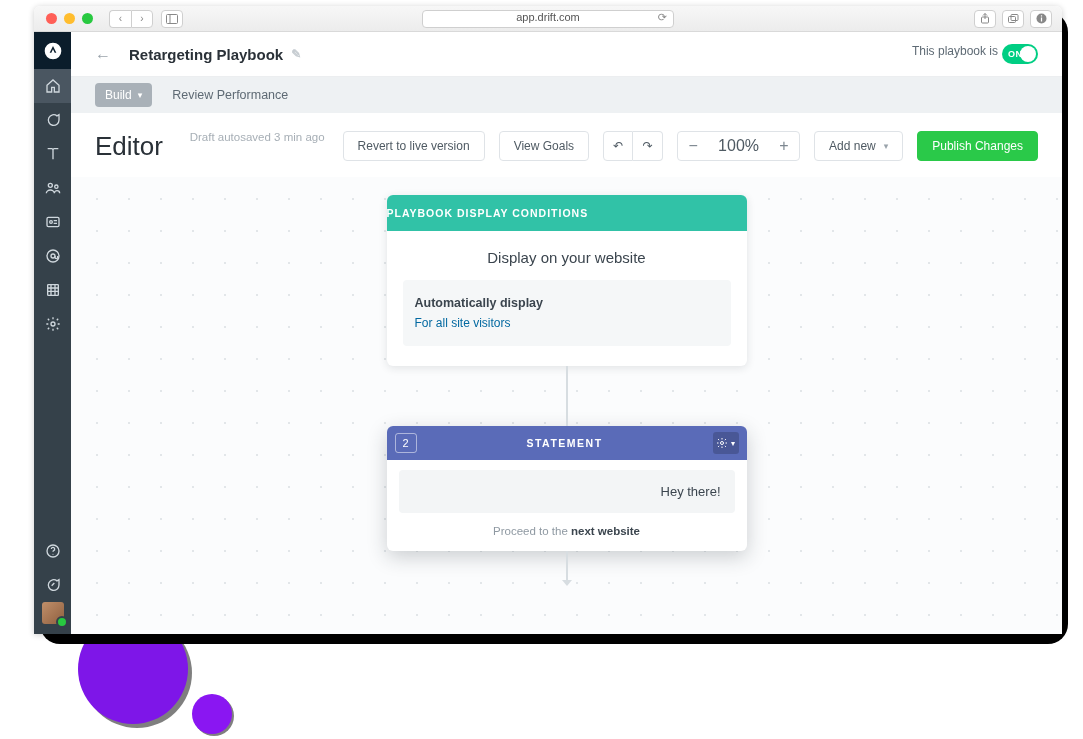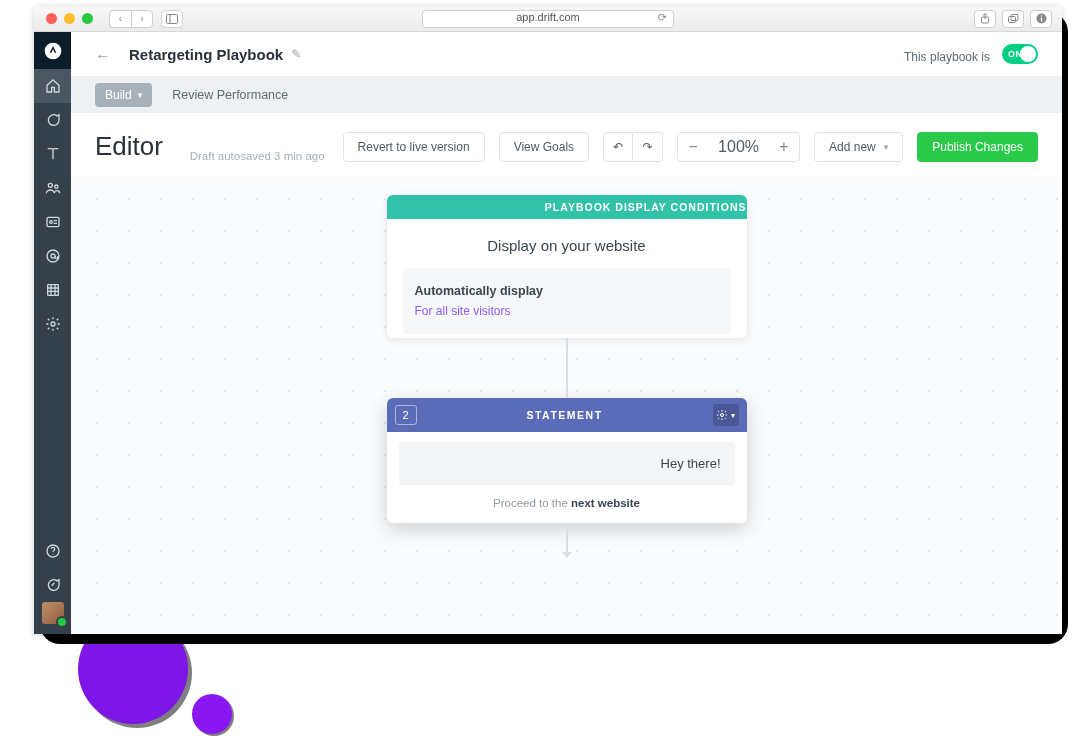--- a/index.html
+++ b/index.html
@@ -38,56 +38,56 @@
   .rail-avatar{ width:22px; height:22px; border-radius:3px; background:linear-gradient(135deg,#c08f6a,#8f5f3f); margin-bottom:10px; position:relative; }
   .rail-avatar::after{content:""; position:absolute; right:-4px; bottom:-4px; width:8px; height:8px; background:#28c940; border:2px solid #35414a; border-radius:50%;}
 
   .main { flex:1; display:flex; flex-direction:column; background:#fff; }
 
   .page-header { height:45px; border-bottom:1px solid #eceef0; display:flex; align-items:center; padding:0 24px; justify-content:space-between; }
   .page-header-left{ display:flex; align-items:center; gap:18px; }
   .back-arrow{ color:#9aa3ab; font-size:16px; }
   .page-title{ font-size:15px; font-weight:700; color:#2a3138; display:flex; align-items:center; gap:8px;}
   .edit-pencil{ color:#c6ccd1; font-size:12px; }
-  .page-header-right{ display:flex; align-items:flex-end; gap:12px; font-size:12px; color:#5e6a74;margin-left:17px; }
+  .page-header-right{ display:flex; align-items:flex-start; gap:4px; font-size:12px; color:#5e6a74;margin-left:17px; }
   .toggle{ width:36px; height:20px; background:#00ce83; border-radius:10px; position:relative; display:flex; align-items:center; }
   .toggle-label{ color:#fff; font-size:9px; font-weight:700; margin-left:6px; letter-spacing:0.5px;}
   .toggle-knob{ position:absolute; right:2px; width:16px; height:16px; background:#fff; border-radius:50%; }
 
   .subheader { height:36px; background:#eef1f3; display:flex; align-items:center; padding:0 24px; gap:20px; }
   .pill-btn{ background:#a9b1b8; color:#fff; border:none; border-radius:4px; height:24px; padding:0 10px; font-size:12px; display:flex; align-items:center; gap:6px; }
   .pill-btn .chev{font-size:9px;}
   .subheader-link{ font-size:12.5px; color:#5e6a74; }
 
-  .toolbar { display:flex; align-items:flex-end; padding:18px 24px 14px; gap:14px; border-bottom:1px solid transparent;}
+  .toolbar { display:flex; align-items:flex-start; padding:18px 24px 14px; gap:14px; border-bottom:1px solid transparent;}
   .editor-title{ font-size:26px; font-weight:400; color:#2a3138; margin-right:auto; }
   .autosave{ font-size:11.5px; color:#a7afb6; margin-right:4px; }
   .btn{ background:#fff; border:1px solid #dfe3e7; border-radius:4px; height:30px; padding:0 14px; font-size:12px; color:#4f5a63; display:flex; align-items:center; gap:8px; }
   .btn-icon{ width:30px; padding:0; justify-content:center; }
   .btn-group{ display:flex; }
   .btn-group .btn{ border-radius:0; }
   .btn-group .btn:first-child{ border-radius:4px 0 0 4px; }
   .btn-group .btn:last-child{ border-radius:0 4px 4px 0; border-left:none; }
   .zoom-group{ display:flex; align-items:center; border:1px solid #dfe3e7; border-radius:4px; height:30px; }
   .zoom-group .zbtn{ width:30px; display:flex; align-items:center; justify-content:center; color:#7d8790; font-size:16px; }
   .zoom-group .zval{ padding:0 10px; font-size:16px; color:#4f5a63; }
   .btn-primary{ background:#2ac949; border:1px solid #2ac949; color:#fff; font-weight:500; }
 
   .canvas { flex:1; position:relative; background:#fbfcfd; overflow:hidden; }
   
   .canvas::before{ content:""; position:absolute; inset:0; background-image:radial-gradient(#e2e6e9 1.2px, transparent 1.2px); background-size:32px 32px; background-position:10px 6px; }
   .flow-wrap{ position:relative; width:360px; margin:18px auto 0; z-index:1; }
 
   .cond-card{ background:#fff; border-radius:6px; box-shadow:0 2px 8px rgba(34,43,51,0.12); overflow:hidden; }
-  .cond-header{ background:#31c2a7; color:#fff; text-align:right; font-size:10.5px; font-weight:700; letter-spacing:1px; padding:6px 0; text-transform:uppercase; }
-  .cond-body{ padding:18px 16px 4px; }
+  .cond-header{ background:#31c2a7; color:#fff; text-align:left; font-size:10.5px; font-weight:700; letter-spacing:1px; padding:12px 0; text-transform:uppercase; }
+  .cond-body{ padding:18px 16px 20px; }
   .cond-title{ text-align:center; font-size:15px; color:#3b454e; margin-bottom:14px; }
   .cond-inner{ background:#f5f7f8; border-radius:4px; padding:16px 12px; }
   .cond-inner-title{ font-size:12.5px; color:#3b454e; font-weight:600; margin-bottom:6px; }
-  .cond-inner-sub{ font-size:12px; color:#8b5cf6; }
+  .cond-inner-sub{ font-size:12px; color:#0369a1; }
 
   .connector{ width:2px; background:#d7dde1; margin:0 auto; position:relative; }
   .connector.c1{ height:60px; }
   .connector.c2{ height:30px; }
   .connector .arrow{ position:absolute; bottom:-5px; left:50%; transform:translateX(-50%); width:0; height:0; border-left:5px solid transparent; border-right:5px solid transparent; border-top:6px solid #d7dde1; }
 
   .stmt-card{ background:#fff; border-radius:6px; box-shadow:0 6px 20px rgba(34,43,51,0.22); overflow:hidden; }
   .stmt-header{ background:#5a6bb8; color:#fff; display:flex; align-items:center; padding:6px 8px; position:relative; }
   .stmt-num{ width:22px; height:20px; border:1px solid rgba(255,255,255,0.5); border-radius:3px; display:flex; align-items:center; justify-content:center; font-size:11px; }
   .stmt-title{ flex:1; text-align:center; font-size:10.5px; font-weight:700; letter-spacing:1.5px; }

